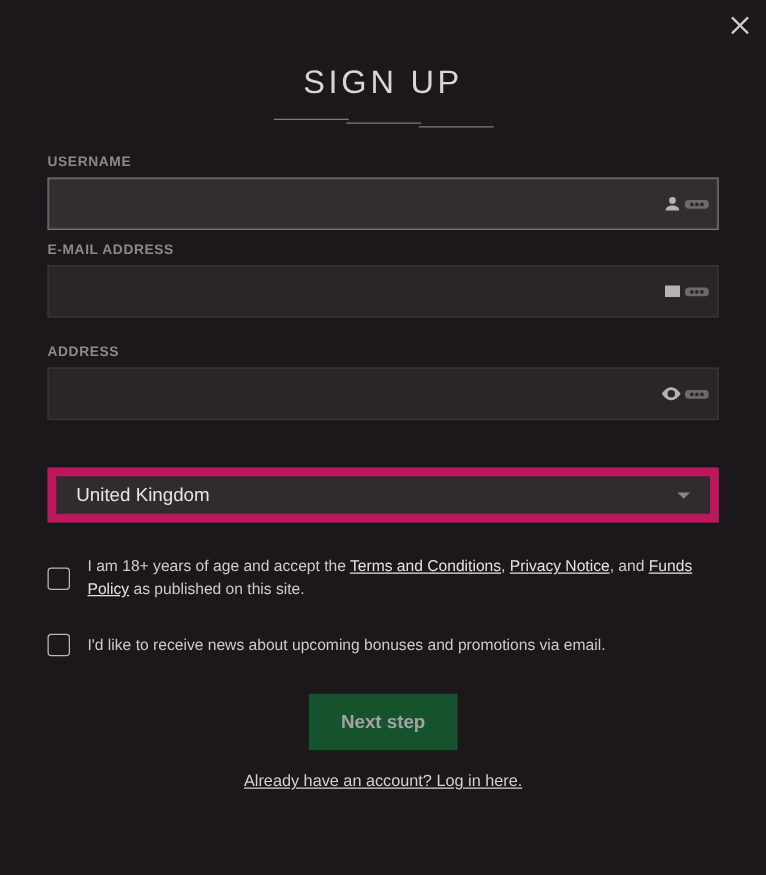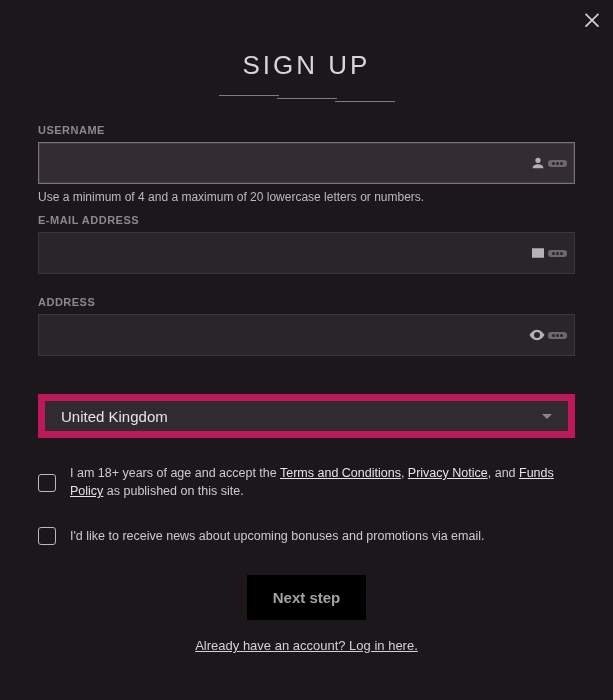--- a/index.html
+++ b/index.html
@@ -21,21 +21,21 @@
 .righticon{position:absolute;right:8px;top:50%;transform:translateY(-50%);display:flex;align-items:center;gap:2px}
 .badge{background:#6d686c;border-radius:3px;padding:2px 4px;display:flex;align-items:center;gap:1px}
 .badge .dot{width:3px;height:3px;border-radius:50%;background:#2a2529}
 .isvg{fill:#b5b1b4}
 .select{width:100%;height:44px;background:#312b2f;border:7px solid #be185d;color:#e7e3e6;font-size:15px;display:flex;align-items:center;justify-content:space-between;padding:0 16px;cursor:pointer;margin-top:6px}
 .caret{width:0;height:0;border-left:5px solid transparent;border-right:5px solid transparent;border-top:5px solid #8a858a}
 .chkrow{display:flex;align-items:center;gap:14px;margin-top:26px}
 .chkbox{width:18px;height:18px;border:1.5px solid #bdb8bc;border-radius:3px;margin-top:1px;flex:0 0 18px;cursor:pointer}
 .chktext{font-size:12.5px;color:#cfcacd;line-height:1.45}
 .chktext a{color:#e6e2e5;text-decoration:underline}
-.submit{display:block;margin:30px auto 0 auto;background:#000000;color:#a6a1a5;border:none;padding:14px 26px;font-size:15px;font-weight:600;cursor:pointer}
+.submit{display:block;margin:30px auto 0 auto;background:#14532d;color:#a6a1a5;border:none;padding:14px 26px;font-size:15px;font-weight:600;cursor:pointer}
 .login{text-align:center;margin-top:16px}
 .login a{color:#d5d1d4;font-size:13px;text-decoration:underline}
 .sp{height:16px}
 </style>
 </head>
 <body>
 
 <div class="modal">
   <div class="close">
     <svg viewBox="0 0 24 24">
@@ -58,21 +58,20 @@
         <svg class="isvg" width="16" height="16" viewBox="0 0 24 24">
             <path d="M12 12a4 4 0 1 0-4-4 4 4 0 0 0 4 4Zm0 2c-4 0-8 2-8 5v1h16v-1c0-3-4-5-8-5Z"></path>
           </svg>
         <div class="badge">
             <span class="dot"></span>
             <span class="dot"></span>
             <span class="dot"></span>
           </div>
       </div>
     </div>
-    <div class="hint">Use a minimum of 4 and a maximum of 20 lowercase letters or numbers.</div>
   </div>
 
   <div class="field" style="margin-top:10px">
     <div class="label">E-MAIL ADDRESS</div>
     <div class="inputwrap">
       <input type="text" value="" style="">
       <div class="righticon">
         <svg class="isvg" width="16" height="16" viewBox="0 0 24 24">
             <path d="M3 5h18v14H3Zm9 7L4.5 6.8h15Z"></path>
           </svg>

